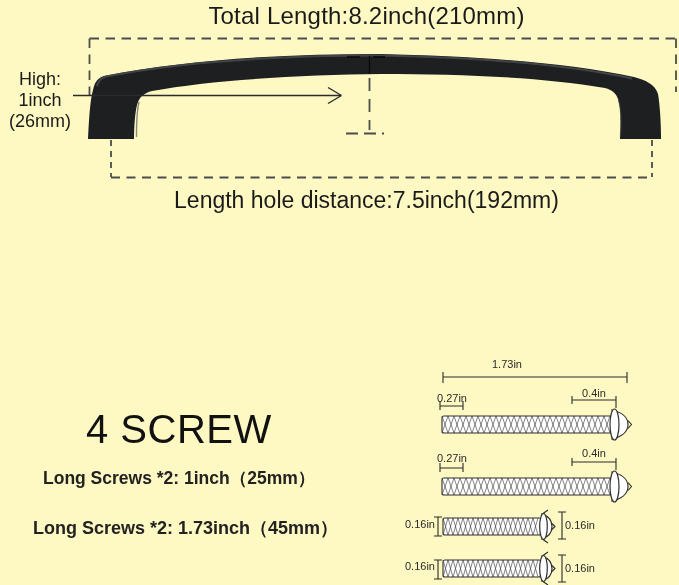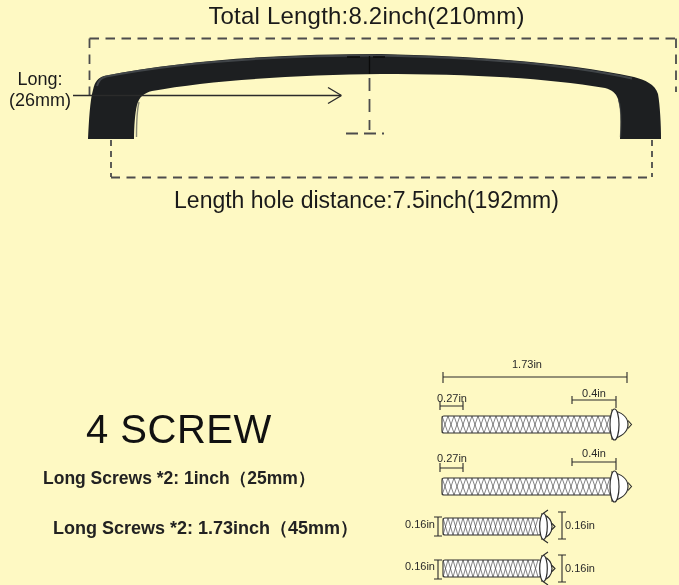--- a/index.html
+++ b/index.html
@@ -10,21 +10,21 @@
   #artwork{position:absolute;left:0;top:0;}
   .lbl{position:absolute;white-space:nowrap;color:#1a1a1a;}
   .center{text-align:center;}
   .title{left:90px;top:2px;width:553px;font-size:24px;font-weight:500;letter-spacing:.2px;}
   .screwhole{left:90px;top:187px;width:553px;font-size:23px;font-weight:500;}
   .high{left:0;top:69px;width:80px;font-size:18px;line-height:21px;text-align:center;}
   .high span{display:block;}
   .heading{left:86px;top:407px;font-size:40px;font-weight:400;letter-spacing:.5px;color:#111;}
   .screwline{font-weight:700;color:#222;}
   .shortlbl{left:43px;top:466px;font-size:17.5px;}
-  .longlbl{left:33px;top:516px;font-size:18px;margin-left:20px;}
+  .longlbl{left:33px;top:516px;font-size:18px;}
   .dim{font-size:11px;color:#2a2a2a;width:50px;text-align:center;}
   .shaft{fill:#ffffff;stroke:#2e2e2e;stroke-width:1.1;}
   .thread{fill:none;stroke:#3a3a3a;stroke-width:.7;opacity:.9;}
   .headpart{fill:#ffffff;stroke:#2e2e2e;stroke-width:1.2;}
   .dimline{stroke:#2b2b2b;stroke-width:1.1;fill:none;}
   .dash{stroke:#4c4c4c;stroke-width:1.8;fill:none;}
 </style>
 </head>
 <body>
 
@@ -103,31 +103,32 @@
       <path class="thread" d="M443,560 l5,17 M448,560 l-5,17 M448,560 l5,17 M453,560 l-5,17 M453,560 l5,17 M458,560 l-5,17 M458,560 l5,17 M463,560 l-5,17 M463,560 l5,17 M468,560 l-5,17 M468,560 l5,17 M473,560 l-5,17 M473,560 l5,17 M478,560 l-5,17 M478,560 l5,17 M483,560 l-5,17 M483,560 l5,17 M488,560 l-5,17 M488,560 l5,17 M493,560 l-5,17 M493,560 l5,17 M498,560 l-5,17 M498,560 l5,17 M503,560 l-5,17 M503,560 l5,17 M508,560 l-5,17 M508,560 l5,17 M513,560 l-5,17 M513,560 l5,17 M518,560 l-5,17 M518,560 l5,17 M523,560 l-5,17 M523,560 l5,17 M528,560 l-5,17 M528,560 l5,17 M533,560 l-5,17 M533,560 l5,17 M538,560 l-5,17 "></path>
       <path class="headpart" d="M542,556 C548,558 552,562.5 552,568.5 C552,574.5 548,579 542,581 C543.5,573 543.5,564 542,556 Z"></path>
       <ellipse class="headpart" cx="543.5" cy="568.5" rx="3.8" ry="13"></ellipse>
       <path class="dimline" d="M543,555.5 L548,552 M543,581.5 L548,585 M552,565.5 L555,568.5 L552,571.5"></path>
     </g>
   </svg>
 
   <div class="lbl title center">Total Length:8.2inch(210mm)</div>
 
   <div class="lbl high">
-    <span>Long:</span>
+    <span>High:</span>
+    <span>1inch</span>
     <span>(26mm)</span>
   </div>
 
   <div class="lbl screwhole center">Length hole distance:7.5inch(192mm)</div>
 
   <div class="lbl heading">4 SCREW</div>
   <div class="lbl screwline shortlbl">Long Screws *2:  1inch（25mm）</div>
   <div class="lbl screwline longlbl">Long Screws *2:  1.73inch（45mm）</div>
 
-  <div class="lbl dim" style="left:502px;top:358px;">1.73in</div>
+  <div class="lbl dim" style="left:482px;top:358px;">1.73in</div>
   <div class="lbl dim" style="left:427px;top:392px;">0.27in</div>
   <div class="lbl dim" style="left:569px;top:387px;">0.4in</div>
   <div class="lbl dim" style="left:427px;top:452px;">0.27in</div>
   <div class="lbl dim" style="left:569px;top:447px;">0.4in</div>
   <div class="lbl dim" style="left:395px;top:518px;">0.16in</div>
   <div class="lbl dim" style="left:555px;top:519px;">0.16in</div>
   <div class="lbl dim" style="left:395px;top:560px;">0.16in</div>
   <div class="lbl dim" style="left:555px;top:562px;">0.16in</div>
 
 </div>

